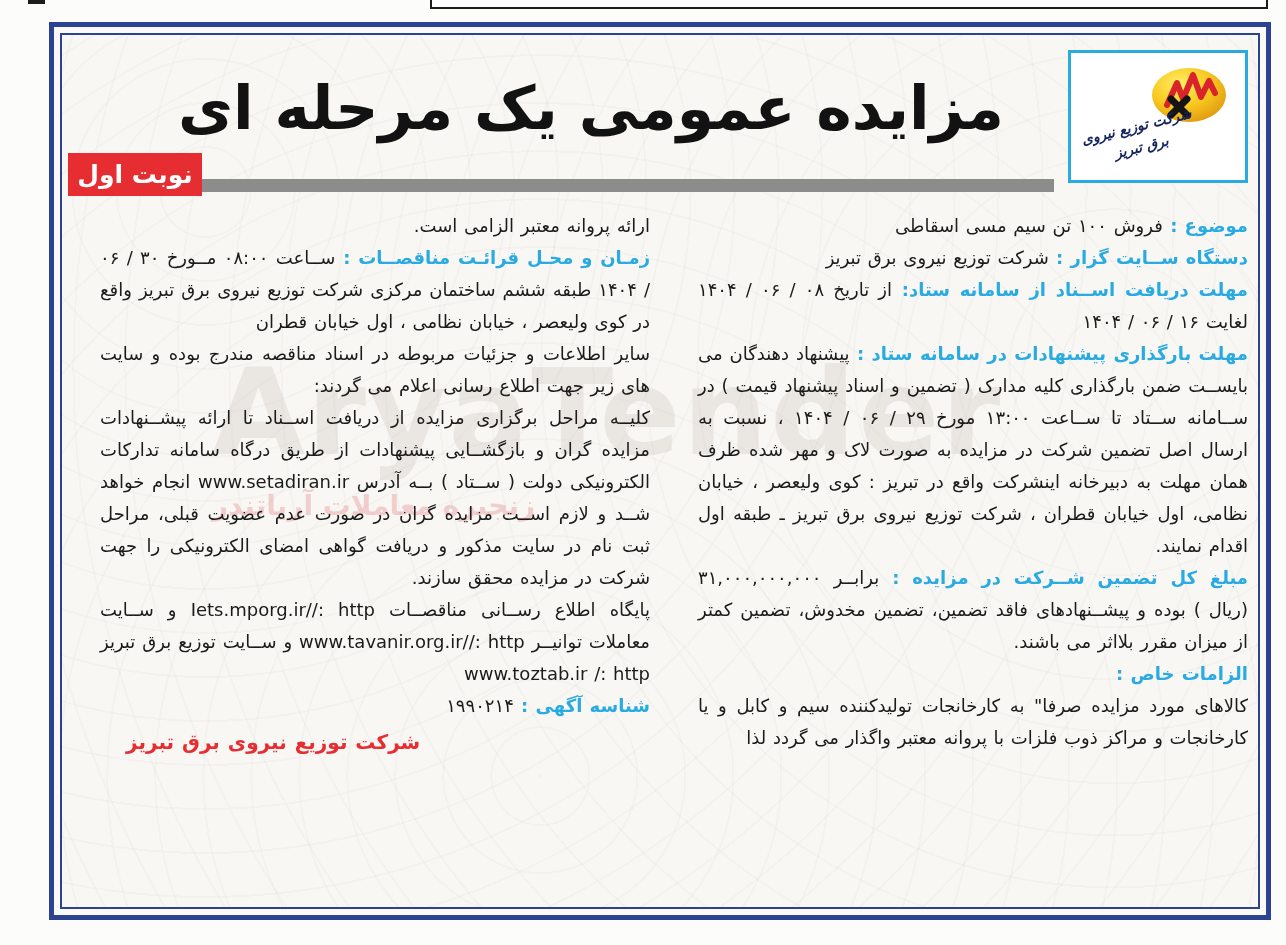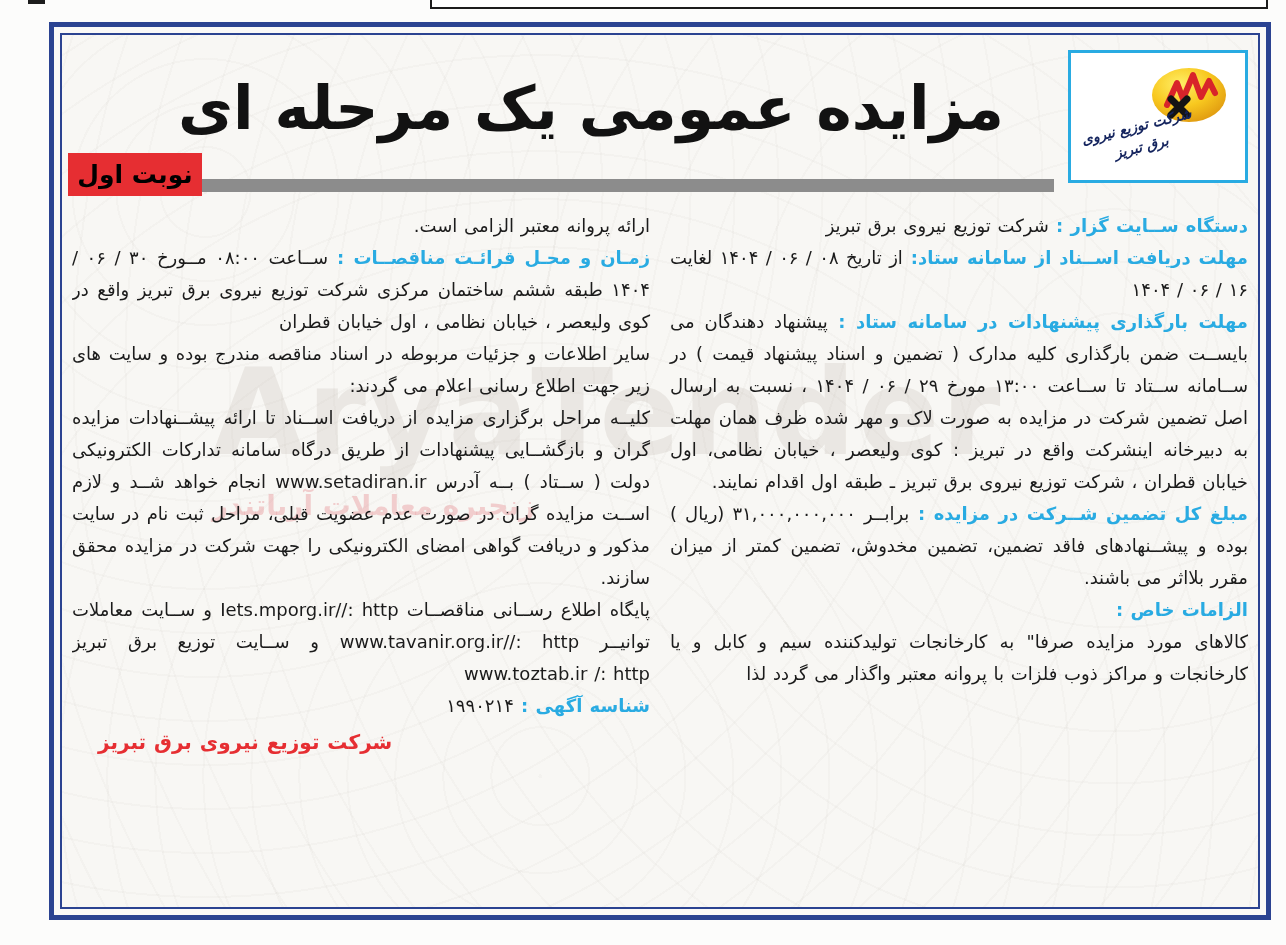--- a/index.html
+++ b/index.html
@@ -43,28 +43,28 @@
   }
   .title{
     position:absolute;left:72px;right:210px;top:26px;margin:0;
     direction:rtl;text-align:center;
     font-size:60px;line-height:95px;font-weight:bold;color:#121212;
     letter-spacing:-1px;z-index:2;white-space:nowrap;
   }
   .gray-bar{position:absolute;left:46px;top:144px;width:946px;height:13px;background:#8c8c8c;z-index:2;}
   .badge{
     position:absolute;left:6px;top:118px;width:134px;height:43px;
-    background:var(--red);color:#000000;font-size:25px;font-weight:bold;
+    background:var(--red);color:#ffffff;font-size:25px;font-weight:bold;
     display:flex;align-items:center;justify-content:center;direction:rtl;z-index:3;
   }
   .cols{
     position:absolute;left:10px;right:10px;top:175px;bottom:6px;
     display:flex;gap:20px;direction:rtl;z-index:2;overflow:hidden;
   }
-  .col{flex:1;min-width:0;}
+  .col{flex:1;min-width:0;margin-left:28px;}
   .para{
     margin:0;direction:rtl;text-align:justify;
     font-size:18px;line-height:32px;color:#1b1b1b;
     word-spacing:1px;
   }
   .lbl{color:var(--accent);font-weight:bold;}
   .para.signature{
     text-align:left;color:var(--red);font-weight:bold;font-size:20px;
     padding-left:26px;margin-top:4px;
   }
@@ -103,20 +103,21 @@
         <div class="logo-script">شرکت توزیع نیروی برق تبریز</div>
       </div>
 
       <h1 class="title">مزایده عمومی یک مرحله ای</h1>
 
       <div class="gray-bar"></div>
       <div class="badge">نوبت اول</div>
 
       <div class="cols">
         <div class="col">
+            <p class="para"><span class="lbl">موضوع : </span>فروش ۱۰۰ تن سیم مسی اسقاطی</p>
             <p class="para"><span class="lbl">دستگاه ســایت گزار : </span>شرکت توزیع نیروی برق تبریز</p>
             <p class="para"><span class="lbl">مهلت دریافت اســناد از سامانه ستاد: </span>از تاریخ ۰۸ / ۰۶ / ۱۴۰۴ لغایت ۱۶ / ۰۶ / ۱۴۰۴</p>
             <p class="para"><span class="lbl">مهلت بارگذاری پیشنهادات در سامانه ستاد : </span>پیشنهاد دهندگان می بایســت ضمن بارگذاری کلیه مدارک ( تضمین و اسناد پیشنهاد قیمت ) در ســامانه ســتاد تا ســاعت ۱۳:۰۰ مورخ ۲۹ / ۰۶ / ۱۴۰۴ ، نسبت به ارسال اصل تضمین شرکت در مزایده به صورت لاک و مهر شده ظرف همان مهلت به دبیرخانه اینشرکت واقع در تبریز : کوی ولیعصر ، خیابان نظامی، اول خیابان قطران ، شرکت توزیع نیروی برق تبریز ـ طبقه اول اقدام نمایند.</p>
             <p class="para"><span class="lbl">مبلغ کل تضمین شــرکت در مزایده : </span>برابــر ۳۱,۰۰۰,۰۰۰,۰۰۰ (ریال ) بوده و پیشــنهادهای فاقد تضمین، تضمین مخدوش، تضمین کمتر از میزان مقرر بلااثر می باشند.</p>
             <p class="para"><span class="lbl">الزامات خاص : </span></p>
             <p class="para">کالاهای مورد مزایده صرفا" به کارخانجات تولیدکننده سیم و کابل و یا کارخانجات و مراکز ذوب فلزات با پروانه معتبر واگذار می گردد لذا</p>
           </div>
         <div class="col">
             <p class="para">ارائه پروانه معتبر الزامی است.</p>
             <p class="para"><span class="lbl">زمـان و محـل قرائـت مناقصــات : </span>ســاعت ۰۸:۰۰ مــورخ ۳۰ / ۰۶ / ۱۴۰۴ طبقه ششم ساختمان مرکزی شرکت توزیع نیروی برق تبریز واقع در کوی ولیعصر ، خیابان نظامی ، اول خیابان قطران</p>

